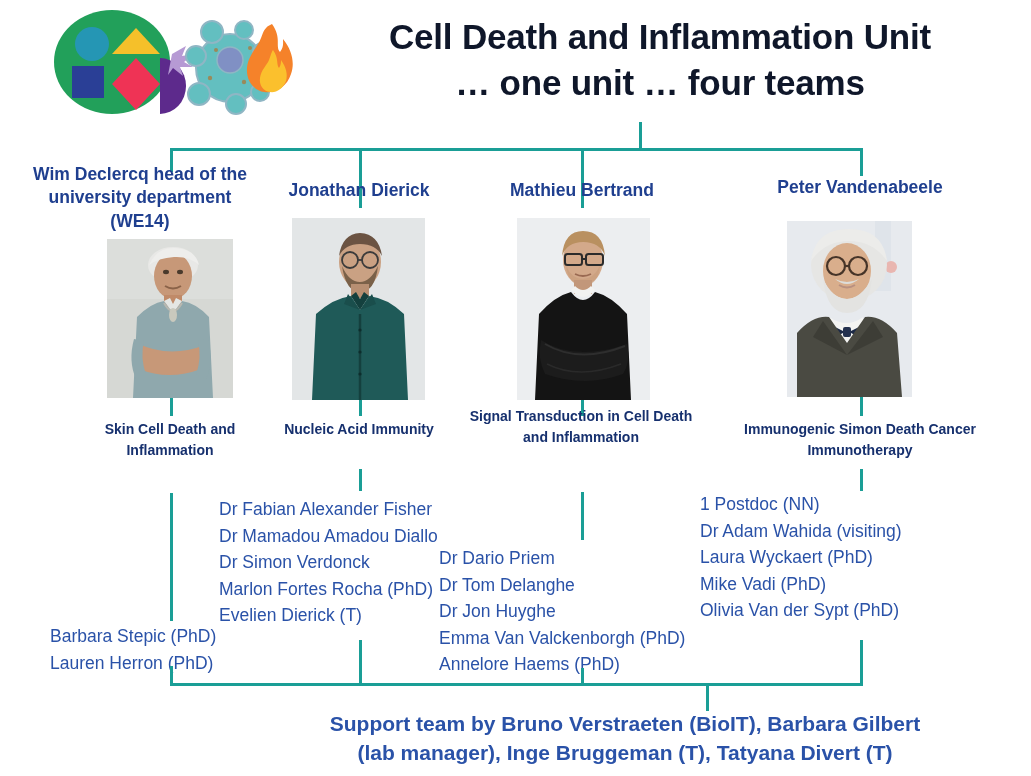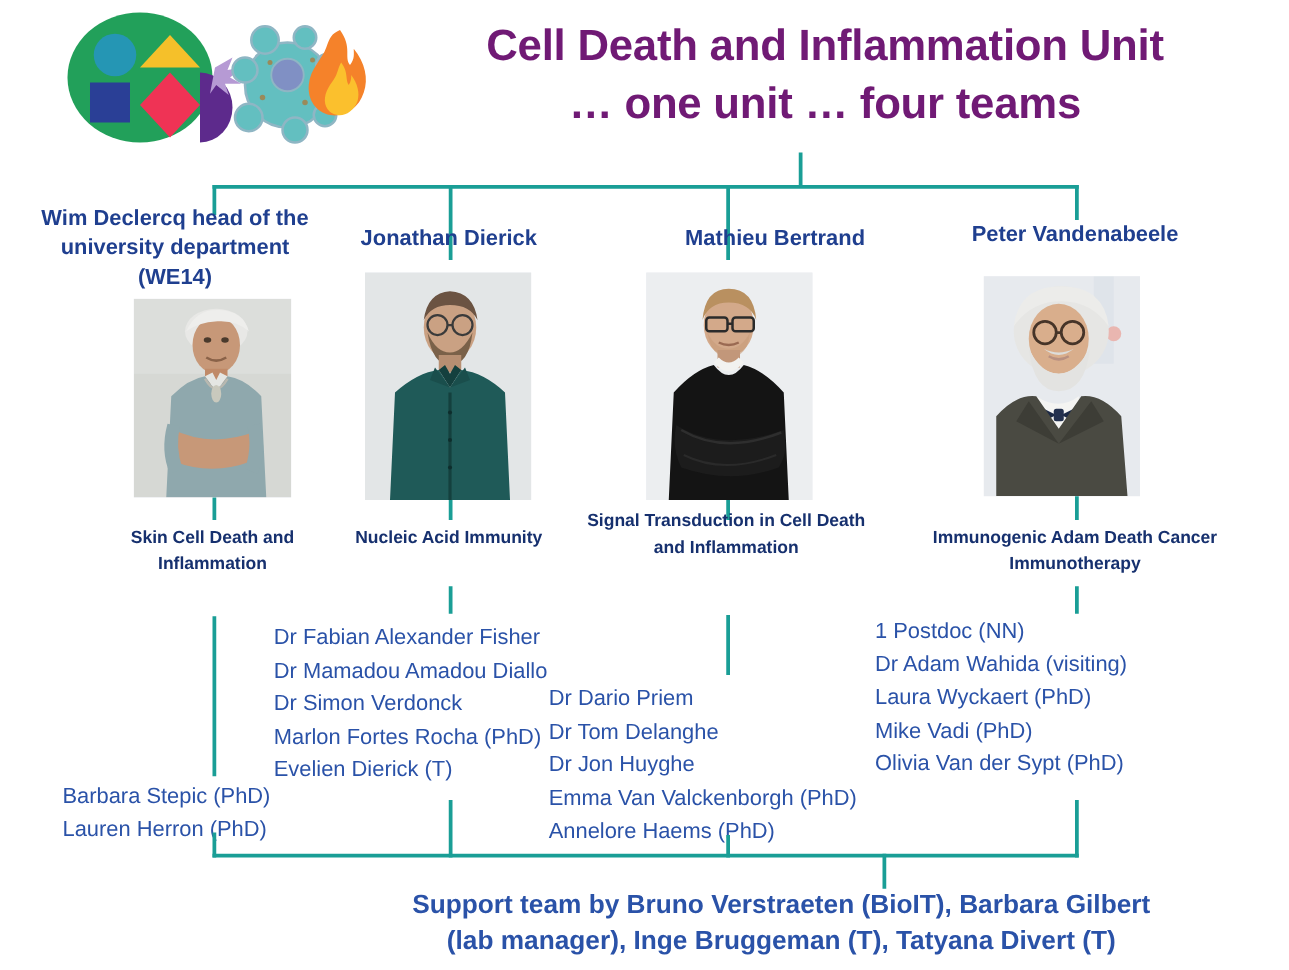--- a/index.html
+++ b/index.html
@@ -25,21 +25,21 @@
     top: 8px;
     width: 260px;
     height: 112px;
   }
   #title-block {
     position: absolute;
     left: 300px;
     top: 14px;
     width: 720px;
     text-align: center;
-    color: #701a75;
+    color: #0f172a;
     font-weight: bold;
     font-size: 35px;
     line-height: 1.30;
     letter-spacing: -0.2px;
   }
   #title-block .t-line { display: block; white-space: nowrap; }
 
   
   .conn {
     position: absolute;
@@ -158,21 +158,21 @@
   <div class="leader-name" style="left:20px; top:163px; width:240px;">
     <span class="m-line">Wim Declercq</span>
     <span class="m-line">head of the university</span>
     <span class="m-line">department (WE14)</span>
   </div>
 
   <div class="leader-name" style="left:249px; top:179px; width:220px;">
     <span class="m-line">Jonathan Dierick</span>
   </div>
 
-  <div class="leader-name" style="left:472px; top:179px; width:220px;text-align:right;">
+  <div class="leader-name" style="left:472px; top:179px; width:220px;">
     <span class="m-line">Mathieu Bertrand</span>
   </div>
 
   <div class="leader-name" style="left:735px; top:176px; width:250px;">
     <span class="m-line">Peter Vandenabeele</span>
   </div>
 
   <div class="photo" style="left:107px; top:239px; width:126px; height:159px;">
     <svg viewBox="0 0 126 159" xmlns="http://www.w3.org/2000/svg">
       <rect width="126" height="159" fill="#d6d8d4"></rect>
@@ -308,21 +308,21 @@
     <span class="m-line">Immunity</span>
   </div>
 
   <div class="team-title" style="left:466px; top:406px; width:230px;">
     <span class="m-line">Signal Transduction in</span>
     <span class="m-line">Cell Death and</span>
     <span class="m-line">Inflammation</span>
   </div>
 
   <div class="team-title" style="left:725px; top:419px; width:270px;">
-    <span class="m-line">Immunogenic Adam Death</span>
+    <span class="m-line">Immunogenic Simon Death</span>
     <span class="m-line">Cancer Immunotherapy</span>
   </div>
 
   <div class="conn conn-v" style="left:359px; top:469px; height:22px;"></div>
   <div class="conn conn-v" style="left:860px; top:469px; height:22px;"></div>
   <div class="conn conn-v" style="left:581px; top:492px; height:48px;"></div>
   <div class="conn conn-v" style="left:170px; top:493px; height:128px;"></div>
 
   <div class="members" style="left:50px; top:623px; width:240px;">
     <span class="m-line">Barbara Stepic (PhD)</span>

